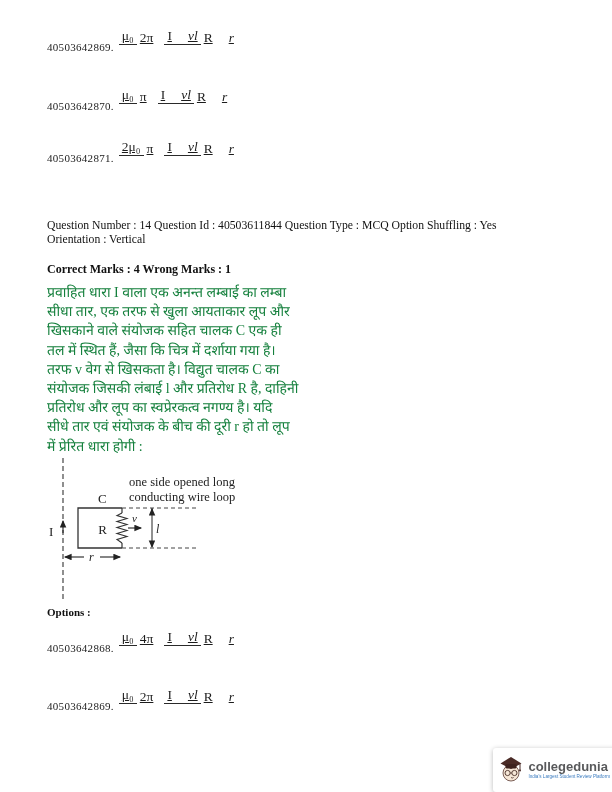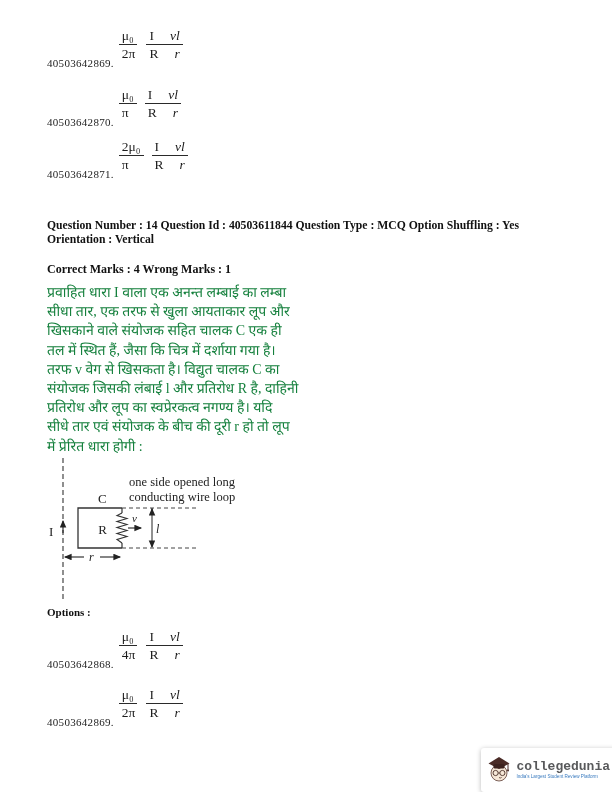--- a/index.html
+++ b/index.html
@@ -5,44 +5,44 @@
   html,body { margin:0; padding:0; background:#e8e8e8; }
   .page {
     position:relative; width:612px; height:792px; margin:0 auto;
     background:#ffffff; overflow:hidden;
     font-family:"Liberation Serif", serif; color:#1c1c1c;
   }
   
   .option-row { position:absolute; left:47px; display:flex; align-items:flex-end; }
   .opt-id { font-size:11px; letter-spacing:.3px; transform:translateY(8px); color:#222; }
   .formula { display:flex; gap:8px; margin-left:5px; font-size:13.5px; line-height:1.12; }
-  .frac { display:flex; flex-direction:column; align-items:flex-start; text-align:center; }
+  .frac { display:flex; flex-direction:row; align-items:center; text-align:center;text-decoration:underline; }
   .frac .num { border-bottom:1.2px solid #2a2a2a; padding:0 3px 1px 3px; }
   .frac .den { padding:1px 3px 0 3px; }
   .it { font-style:italic;margin-left:16px; }
   
-  .meta { position:absolute; left:47px; top:219px; font-weight:bold; font-size:11.7px;
+  .meta { position:absolute; left:47px; top:219px; font-weight:normal; font-size:11.7px;
           line-height:14.2px; white-space:nowrap; color:#111; }
   .marks { position:absolute; left:47px; top:262px; font-weight:bold; font-size:12px; color:#111; }
   
   .hindi { position:absolute; left:47px; top:283px; width:256px;
            font-size:14px; line-height:19.2px; color:#15803d; }
   .hindi div { white-space:nowrap; }
   
   .diagram { position:absolute; left:40px; top:455px; width:300px; height:162px; margin:0; }
   .diagram svg { display:block; }
   .diagram text { font-family:"Liberation Serif", serif; fill:#222; }
   
   .options-label { position:absolute; left:47px; top:606px; font-weight:bold; font-size:11px; color:#111; }
   
   .logo-card { position:absolute; top:748px; right:-5px; display:flex; align-items:center;
                gap:5px; padding:5px 7px 5px 6px; background:#fff; border-radius:3px;
                box-shadow:0 1px 5px rgba(0,0,0,.28); }
   .logo-text { display:flex; flex-direction:column; line-height:1.05; }
-  .logo-name { font-family:Liberation Mono, monospace; font-weight:bold; font-size:13px; color:#58595b; }
+  .logo-name { font-family:Liberation Sans, sans-serif; font-weight:bold; font-size:13px; color:#58595b; }
   .logo-tagline { font-family:"Liberation Sans", sans-serif; font-size:4.6px; color:#3a7bbf; margin-top:1.5px; }
 </style>
 </head>
 <body>
 
 <div class="page">
 
   <div class="option-row" style="top:28px">
     <span class="opt-id">40503642869.</span>
     <span class="formula">

